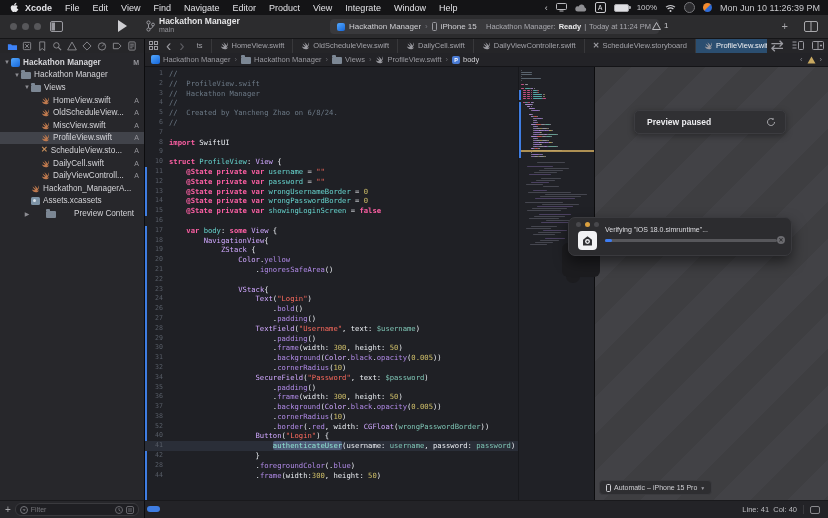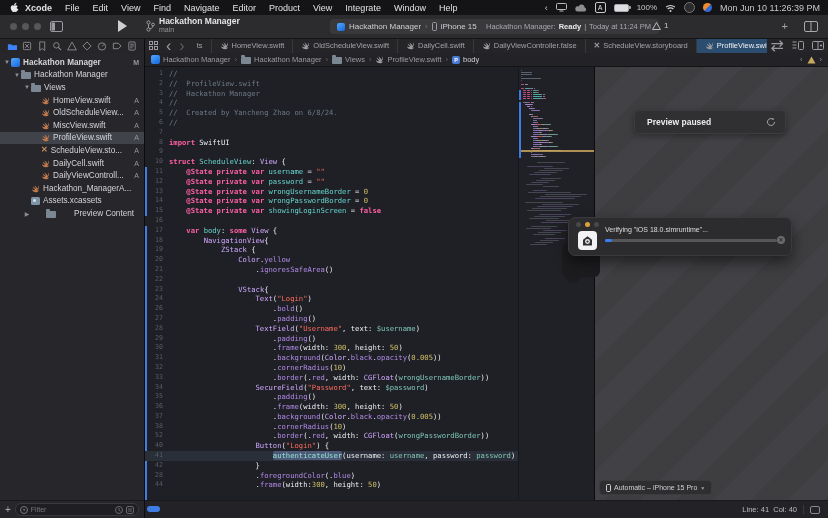--- a/index.html
+++ b/index.html
@@ -325,21 +325,21 @@
               </svg>
             </span>
             <span>DailyCell.swift</span>
           </div>
           <div class="tab">
             <span class="ticon">
               <svg width="9" height="9" viewBox="0 0 12 12">
                 <path fill="#9a9aa0" d="M10.6 1.8c.5 2.8-.5 5.3-2.4 6.9.8.3 1.7.2 2.6-.4-.7 1.7-2.3 2.7-4.2 2.7-2.6 0-4.7-1.7-5.5-4 1.4 1 3.2 1.5 4.6 1C3.9 6.6 2.6 4.7 2.2 3.2c1.6 1.5 3.3 2.7 4.8 3.4C5.9 5.1 5 3.4 4.6 1.8c1.8 1.7 3.4 3.3 4.4 4.5.7-1.3 1-2.9 1.6-4.5z"></path>
               </svg>
             </span>
-            <span>DailyViewController.false</span>
+            <span>DailyViewController.swift</span>
           </div>
           <div class="tab">
             <span class="xic ticon">✕</span>
             <span>ScheduleView.storyboard</span>
           </div>
           <div class="tab active">
             <span class="ticon">
               <svg width="9" height="9" viewBox="0 0 12 12">
                 <path fill="#9a9aa0" d="M10.6 1.8c.5 2.8-.5 5.3-2.4 6.9.8.3 1.7.2 2.6-.4-.7 1.7-2.3 2.7-4.2 2.7-2.6 0-4.7-1.7-5.5-4 1.4 1 3.2 1.5 4.6 1C3.9 6.6 2.6 4.7 2.2 3.2c1.6 1.5 3.3 2.7 4.8 3.4C5.9 5.1 5 3.4 4.6 1.8c1.8 1.7 3.4 3.3 4.4 4.5.7-1.3 1-2.9 1.6-4.5z"></path>
               </svg>
@@ -544,21 +544,21 @@
         <div class="cl">
           <span class="ln">8</span>
           <span class="ct"><span class="tk-k">import</span><span class="tk-p"> SwiftUI</span></span>
         </div>
         <div class="cl">
           <span class="ln">9</span>
           <span class="ct"></span>
         </div>
         <div class="cl">
           <span class="ln">10</span>
-          <span class="ct"><span class="tk-k">struct</span><span class="tk-p"> </span><span class="tk-d">ScheduleView</span><span class="tk-p">: </span><span class="tk-t">View</span><span class="tk-p"> {</span></span>
+          <span class="ct"><span class="tk-k">struct</span><span class="tk-p"> </span><span class="tk-d">ProfileView</span><span class="tk-p">: </span><span class="tk-t">View</span><span class="tk-p"> {</span></span>
         </div>
         <div class="cl">
           <span class="ln">11</span>
           <span class="ct"><span class="tk-p">    </span><span class="tk-k">@State</span><span class="tk-p"> </span><span class="tk-k">private</span><span class="tk-p"> </span><span class="tk-k">var</span><span class="tk-p"> </span><span class="tk-d">username</span><span class="tk-p"> = </span><span class="tk-s">""</span></span>
         </div>
         <div class="cl">
           <span class="ln">12</span>
           <span class="ct"><span class="tk-p">    </span><span class="tk-k">@State</span><span class="tk-p"> </span><span class="tk-k">private</span><span class="tk-p"> </span><span class="tk-k">var</span><span class="tk-p"> </span><span class="tk-d">password</span><span class="tk-p"> = </span><span class="tk-s">""</span></span>
         </div>
         <div class="cl">
@@ -629,24 +629,20 @@
           <span class="ln">30</span>
           <span class="ct"><span class="tk-p">                        .</span><span class="tk-m">frame</span><span class="tk-p">(width: </span><span class="tk-n">300</span><span class="tk-p">, height: </span><span class="tk-n">50</span><span class="tk-p">)</span></span>
         </div>
         <div class="cl">
           <span class="ln">31</span>
           <span class="ct"><span class="tk-p">                        .</span><span class="tk-m">background</span><span class="tk-p">(</span><span class="tk-t">Color</span><span class="tk-p">.</span><span class="tk-m">black</span><span class="tk-p">.</span><span class="tk-m">opacity</span><span class="tk-p">(</span><span class="tk-n">0.005</span><span class="tk-p">))</span></span>
         </div>
         <div class="cl">
           <span class="ln">32</span>
           <span class="ct"><span class="tk-p">                        .</span><span class="tk-m">cornerRadius</span><span class="tk-p">(</span><span class="tk-n">10</span><span class="tk-p">)</span></span>
-        </div>
-        <div class="cl">
-          <span class="ln">33</span>
-          <span class="ct"><span class="tk-p">                        .</span><span class="tk-m">border</span><span class="tk-p">(.</span><span class="tk-m">red</span><span class="tk-p">, width: </span><span class="tk-t">CGFloat</span><span class="tk-p">(</span><span class="tk-v">wrongUsernameBorder</span><span class="tk-p">))</span></span>
         </div>
         <div class="cl">
           <span class="ln">34</span>
           <span class="ct"><span class="tk-p">                    </span><span class="tk-t">SecureField</span><span class="tk-p">(</span><span class="tk-s">"Password"</span><span class="tk-p">, text: </span><span class="tk-v">$password</span><span class="tk-p">)</span></span>
         </div>
         <div class="cl">
           <span class="ln">35</span>
           <span class="ct"><span class="tk-p">                        .</span><span class="tk-m">padding</span><span class="tk-p">()</span></span>
         </div>
         <div class="cl">

